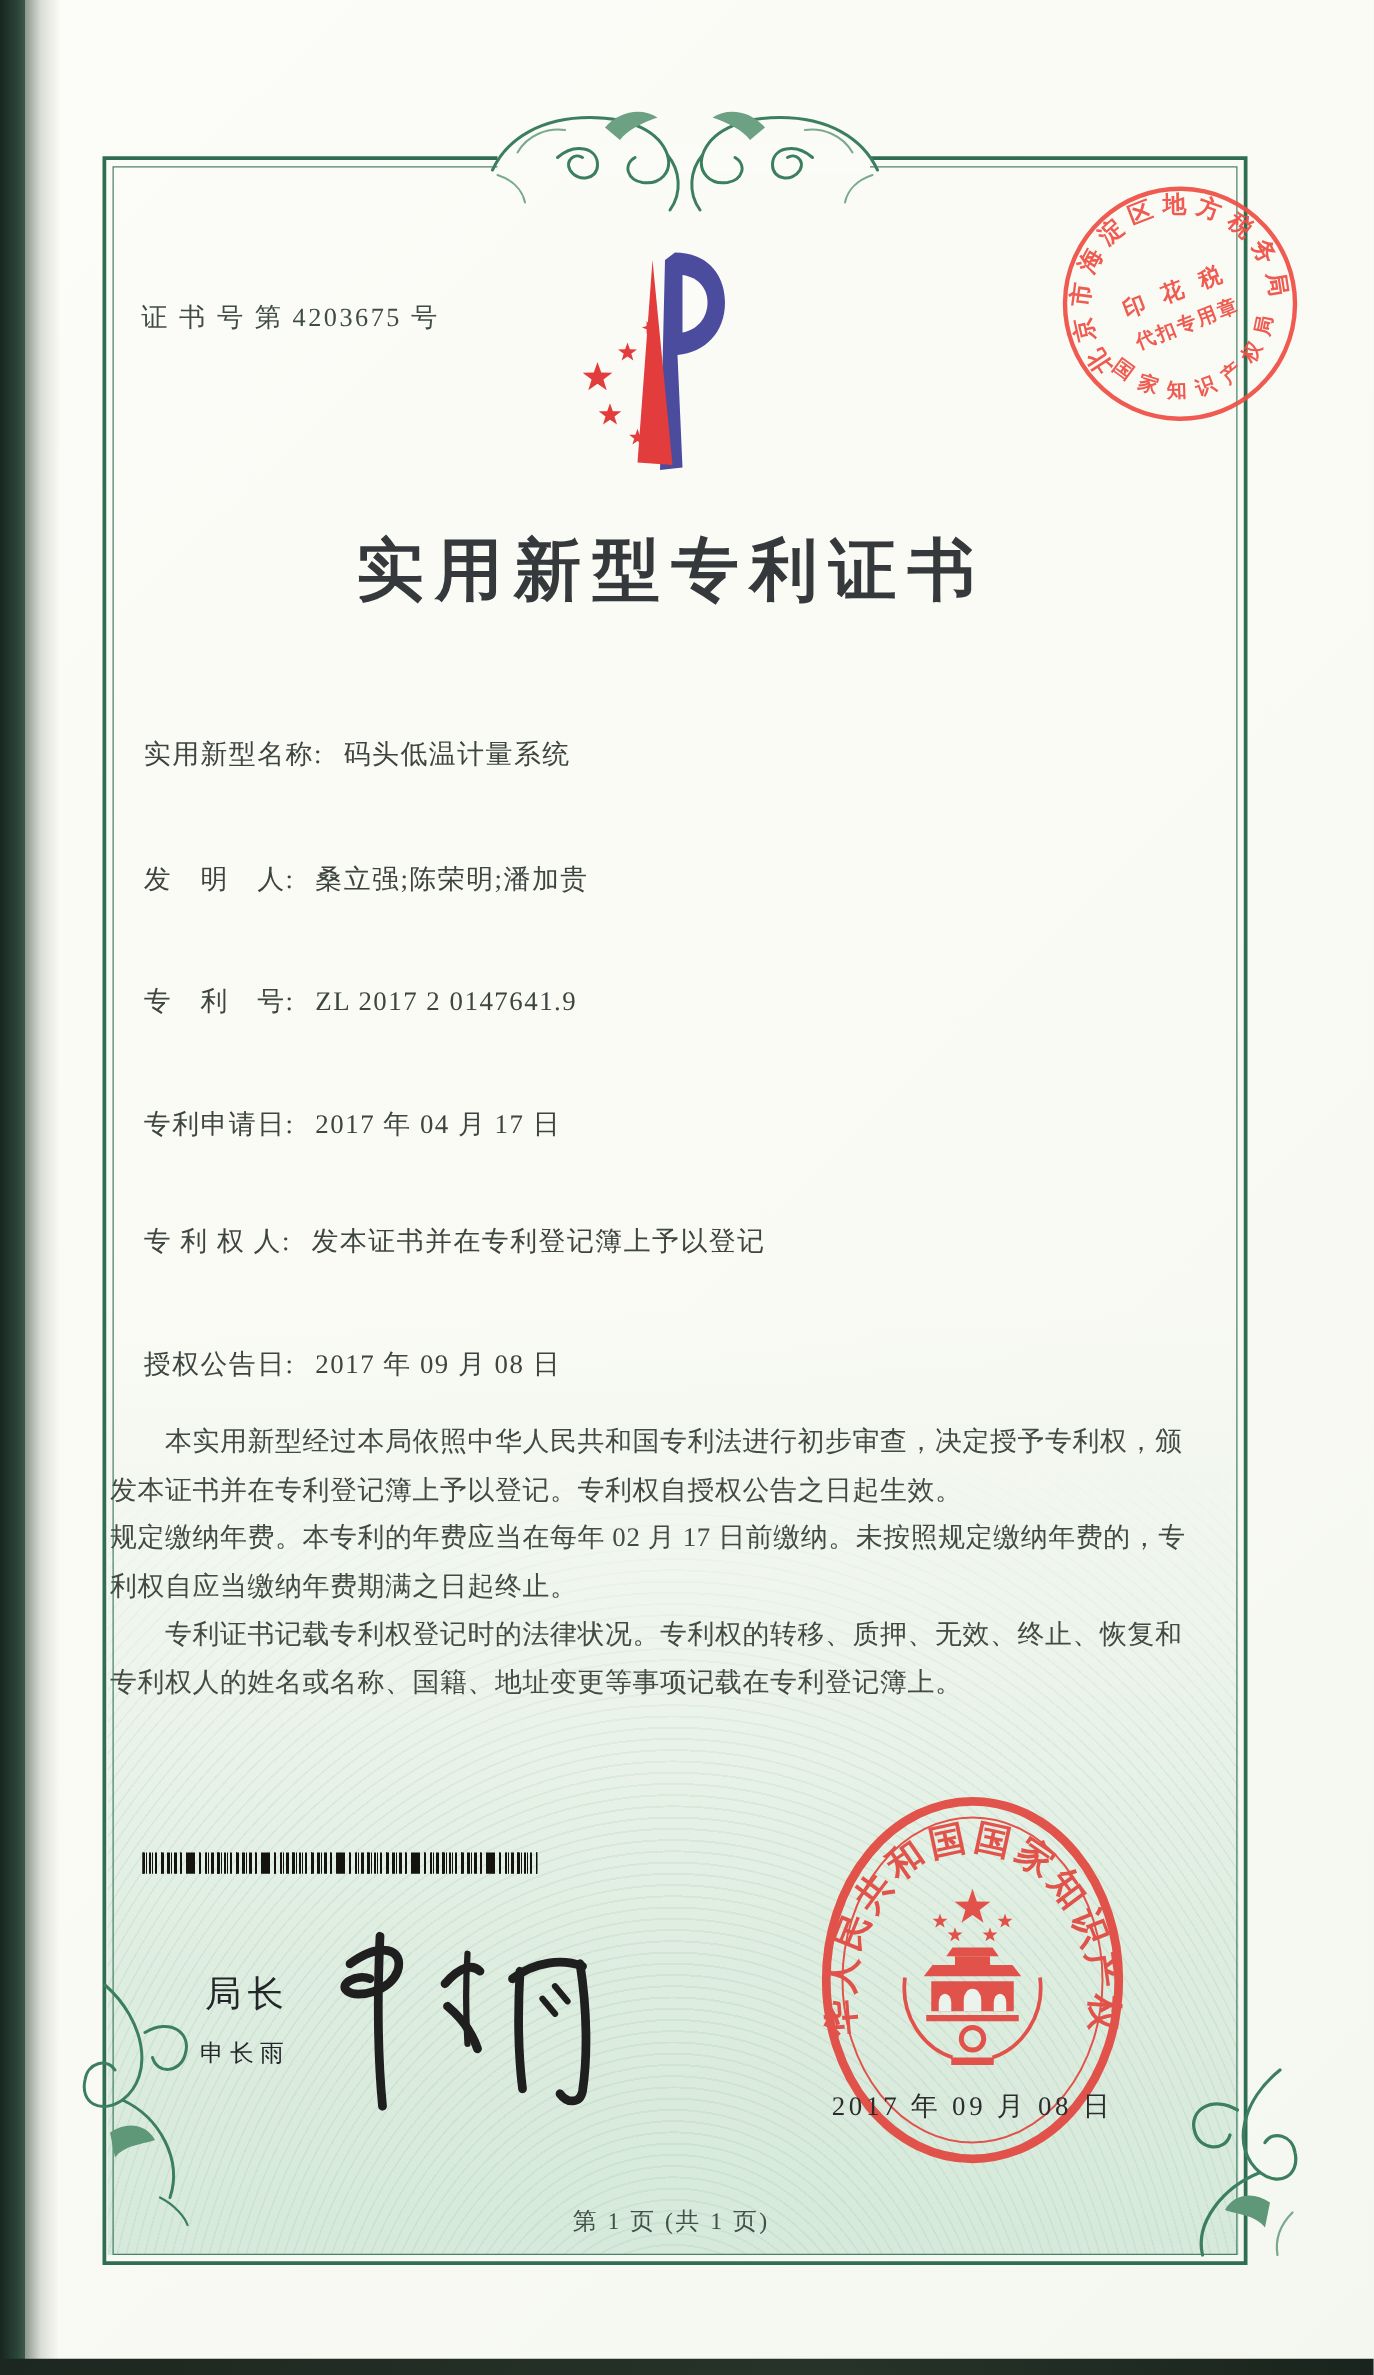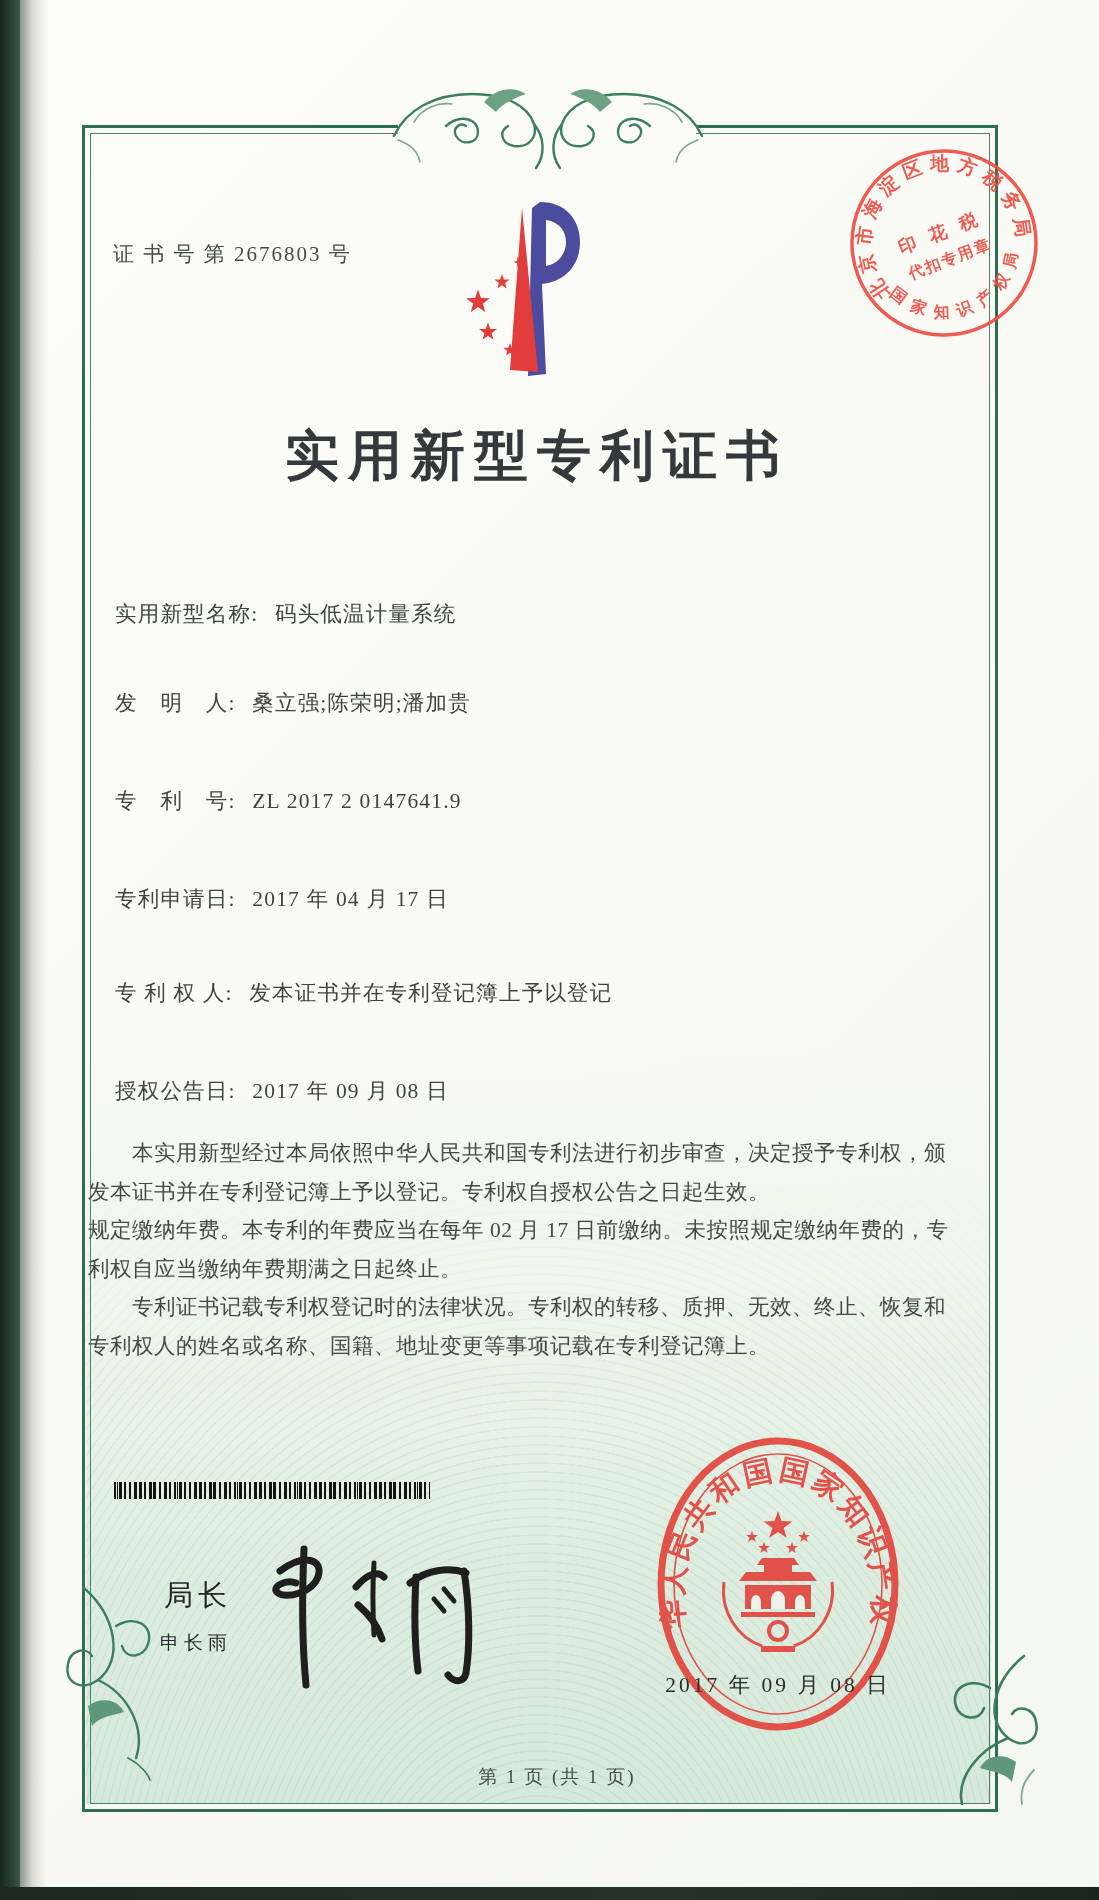--- a/index.html
+++ b/index.html
@@ -32,21 +32,21 @@
 
   .logo{position:absolute;left:462px;top:194px;z-index:10;}
 
   .stamp-small{position:absolute;left:842px;top:141px;width:204px;height:204px;transform:rotate(-21deg);z-index:12;opacity:.93;}
 
   .title{position:absolute;left:82px;top:420px;width:910px;text-align:center;
     font-size:54px;font-weight:600;letter-spacing:9px;color:#35393c;z-index:10;}
 
   .field{position:absolute;left:115px;font-size:21.5px;color:#3e4541;letter-spacing:1.2px;z-index:10;white-space:nowrap;}
   .field .lbl{margin-right:10px;}
-  .f0{top:588px;margin-top:11px;} .f1{top:688px;} .f2{top:786px;} .f3{top:884px;} .f4{top:978px;} .f5{top:1076px;}
+  .f0{top:588px;} .f1{top:688px;} .f2{top:786px;} .f3{top:884px;} .f4{top:978px;} .f5{top:1076px;}
 
   .body-block{position:absolute;left:88px;top:1134px;width:802px;z-index:10;
     font-size:21.5px;line-height:38.5px;color:#434a44;letter-spacing:.5px;}
   .body-block .ln{white-space:nowrap;}
   .body-block .indent{text-indent:44px;text-align:right;}
 
   .barcode{position:absolute;left:114px;top:1482px;width:316px;height:17px;z-index:10;
     background:
       repeating-linear-gradient(90deg,#15130f 0 2px,transparent 2px 5px),
       repeating-linear-gradient(90deg,#15130f 0 1px,transparent 1px 7.5px),
@@ -54,21 +54,21 @@
 
   .officer-title{position:absolute;left:148px;top:1576px;font-size:29px;letter-spacing:5px;color:#23272a;z-index:10;font-family:"Liberation Sans","DejaVu Sans",sans-serif;margin-left:16px;}
   .officer-name{position:absolute;left:160px;top:1630px;font-size:19px;letter-spacing:5px;color:#23272a;z-index:10;font-family:Liberation Sans, sans-serif;}
 
   .signature{position:absolute;left:252px;top:1543px;z-index:11;}
 
   .seal-main{position:absolute;left:652px;top:1434px;width:252px;height:302px;z-index:30;opacity:.92;}
   .seal-date{position:absolute;left:640px;top:1670px;width:276px;text-align:center;z-index:31;
     font-size:21.5px;letter-spacing:3px;color:#2c2c2c;white-space:nowrap;}
 
-  .footer-page{position:absolute;left:82px;top:1764px;width:910px;text-align:center;font-size:19px;color:#415147;letter-spacing:2px;z-index:10;padding-left:20px;}
+  .footer-page{position:absolute;left:82px;top:1764px;width:910px;text-align:center;font-size:19px;color:#415147;letter-spacing:2px;z-index:10;}
 
   svg text{font-family:"Liberation Serif","DejaVu Serif",serif;}
 </style>
 </head>
 <body>
 
 <div class="page"></div>
 <div class="tint"></div>
 <div class="waves"></div>
 
@@ -111,21 +111,21 @@
     <g transform="translate(120,0) scale(-1,1)" fill="none" stroke="#3c7f5e" stroke-width="2.6" stroke-linecap="round">
       <path d="M18,4 C48,28 58,66 34,86 C18,98 2,88 6,70 C8,56 24,52 30,62"></path>
       <path d="M34,86 C64,98 86,126 80,152"></path>
       <path d="M52,36 C72,24 92,36 86,54 C82,68 62,70 58,56"></path>
       <path d="M26,110 C40,100 56,104 62,116 C50,120 38,120 30,130 Z" fill="#5e9878" stroke="none"></path>
       <path d="M8,118 C18,128 22,140 20,152" stroke-width="1.8" stroke="#7aa98d"></path>
     </g>
   </svg>
 </div>
 
-<div class="cert-no">证 书 号 第 2676803 号</div>
+<div class="cert-no">证 书 号 第 4203675 号</div>
 
 <div class="logo">
   <svg width="122" height="186" viewBox="0 0 122 186">
     <defs>
       <path id="lstar" d="M0,-10 L2.4,-3.2 L9.5,-3.1 L3.8,1.3 L5.9,8.1 L0,4 L-5.9,8.1 L-3.8,1.3 L-9.5,-3.1 L-2.4,-3.2 Z" fill="#e23c3c"></path>
     </defs>
 
     <path d="M78,8 C104,8 118,26 118,48 C118,72 102,88 80,90 L84,180 L66,182 L70,14 Z" fill="#4c4c9e"></path>
     <path d="M84,26 C98,28 104,38 104,48 C104,60 96,70 84,72 Z" fill="#fbfcf7"></path>
 

